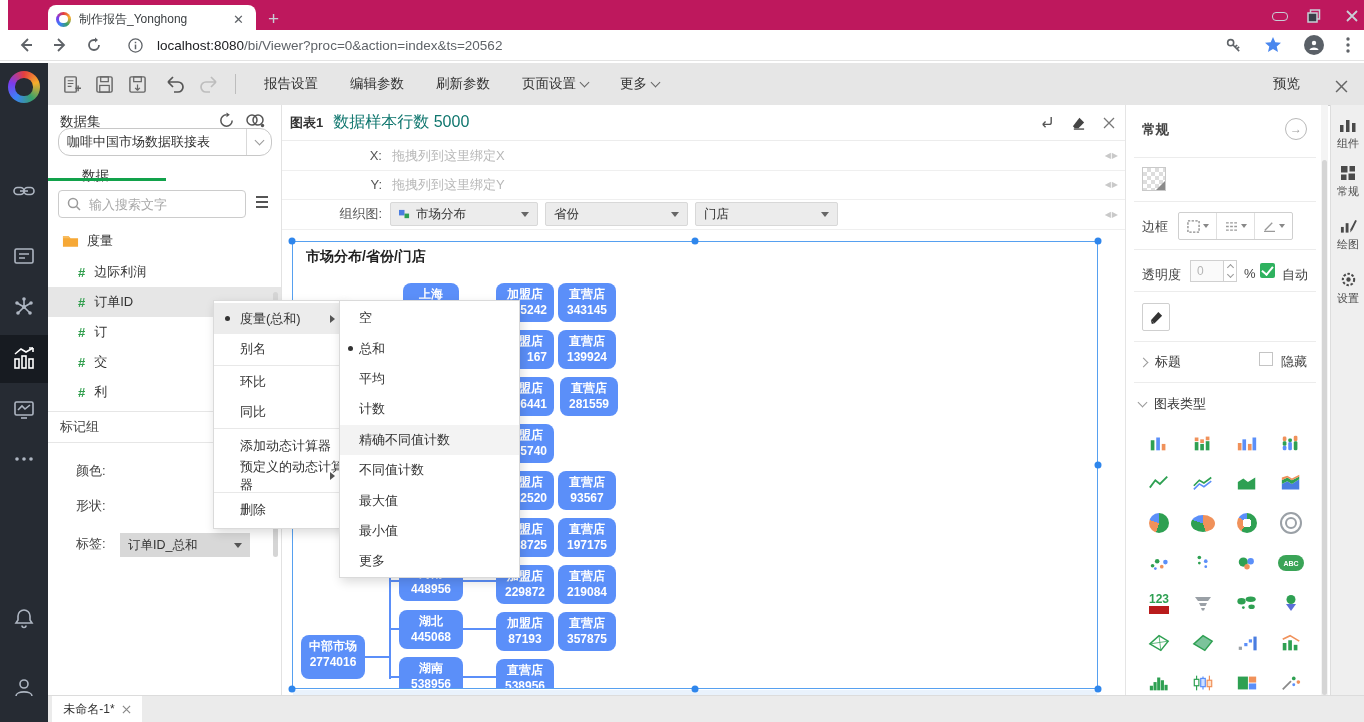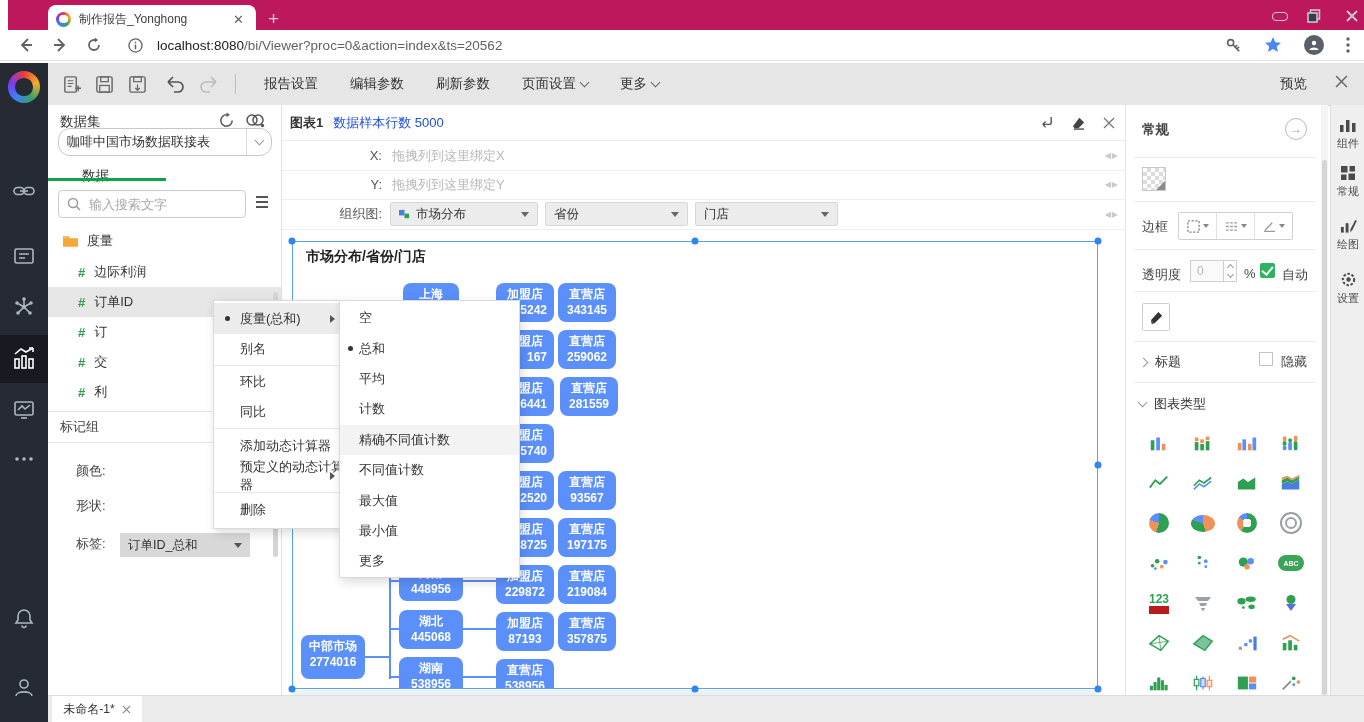--- a/index.html
+++ b/index.html
@@ -209,21 +209,21 @@
     <div class="tb-btn">编辑参数</div>
     <div class="tb-btn">刷新参数</div>
     <div class="tb-btn">
         <span>页面设置</span>
         <i class="chev"></i>
       </div>
     <div class="tb-btn">
         <span>更多</span>
         <i class="chev"></i>
       </div>
-    <div style="margin-left:auto;display:flex;align-items:flex-start;gap:28px;margin-right:16px">
+    <div style="margin-left:auto;display:flex;align-items:flex-end;gap:35px;margin-right:16px">
       <span style="font-size:13.5px">预览</span>
       <svg width="13" height="13" viewBox="0 0 12 12">
           <path d="M1 1 L11 11 M11 1 L1 11" stroke="#666" stroke-width="1.4"></path>
         </svg>
     </div>
   </div>
 
   <div class="sidebar">
     <div class="sb-item" style="top:3px;height:42px">
       <div class="logo-ring logo-dark" style="width:32px;height:32px"></div>
@@ -356,21 +356,21 @@
     <div class="tagdrop">
       <span>订单ID_总和</span>
       <i class="tri-d"></i>
     </div>
     <div class="scrollthumb" style="left:225px;top:187px;width:5px;height:265px"></div>
   </div>
 
   <div class="chartpanel">
     <div class="cp-header">
       <b style="margin-left:8px;font-size:13px">图表1</b>
-      <span style="margin-left:10px;color:#1d4ed8;font-size:13px">数据样本行数 5000</span>
+      <span style="margin-left:10px;color:#0f766e;font-size:16px">数据样本行数 5000</span>
       <div style="margin-left:auto;margin-right:10px;display:flex;align-items:center;gap:17px">
         <svg width="15" height="15" viewBox="0 0 16 16">
             <path d="M13 2 V8 a2 2 0 0 1 -2 2 H4 M4 10 L7 7 M4 10 L7 13" stroke="#555" stroke-width="1.5" fill="none"></path>
           </svg>
         <svg width="15" height="14" viewBox="0 0 16 15">
             <path d="M9 2 L14 7 L8 13 H4 L2 11 Z" fill="#444"></path>
             <path d="M3 14 H14" stroke="#444" stroke-width="1.4"></path>
           </svg>
         <svg width="12" height="12" viewBox="0 0 12 12">
             <path d="M1 1 L11 11 M11 1 L1 11" stroke="#777" stroke-width="1.3"></path>
@@ -433,21 +433,21 @@
       <div class="node" style="left:265px;top:41px;width:58px;height:39px">
           <span>直营店</span>
           <span class="v">343145</span>
         </div>
       <div class="node clip" style="left:203px;top:88px;width:58px;height:39px">
           <span>加盟店</span>
           <span class="v">167</span>
         </div>
       <div class="node" style="left:265px;top:88px;width:58px;height:39px">
           <span>直营店</span>
-          <span class="v">259062</span>
+          <span class="v">139924</span>
         </div>
       <div class="node clip" style="left:203px;top:135px;width:58px;height:39px">
           <span>加盟店</span>
           <span class="v">6441</span>
         </div>
       <div class="node" style="left:267px;top:135px;width:58px;height:39px">
           <span>直营店</span>
           <span class="v">281559</span>
         </div>
       <div class="node clip" style="left:203px;top:182px;width:58px;height:39px">

